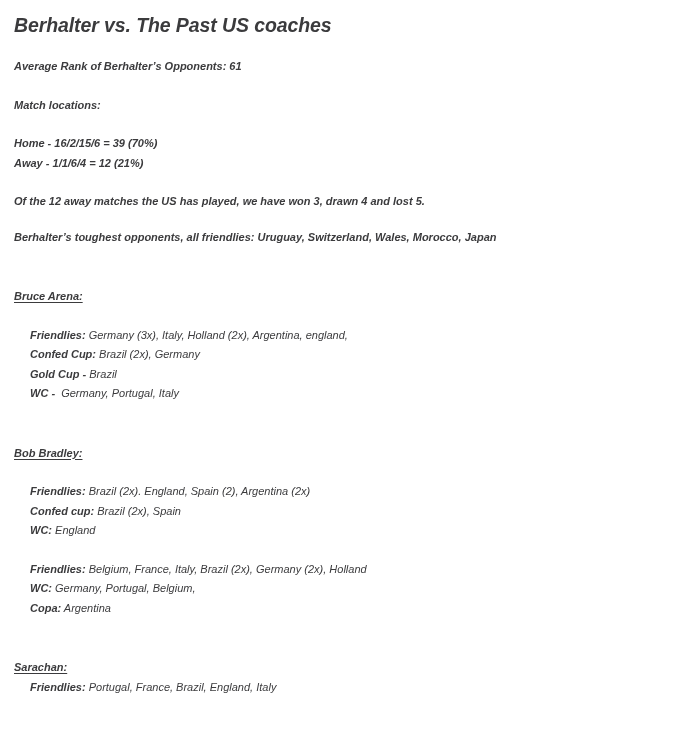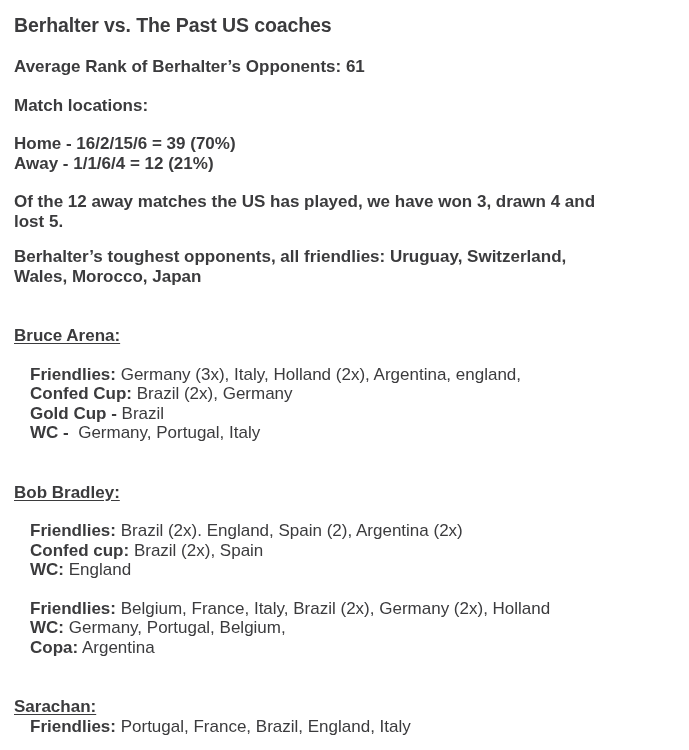--- a/index.html
+++ b/index.html
@@ -12,32 +12,33 @@
     height: 750px;
     overflow: hidden;
     font-family: "Liberation Sans", sans-serif;
     color: #3b3b3d;
     -webkit-font-smoothing: antialiased;
   }
   .page {
     padding: 8px 14px 0 14px;
     box-sizing: border-box;
     width: 611px;
+    font-style: italic;
   }
   .doc-title {
     font-size: 19.5px;
     font-weight: bold;
     letter-spacing: -0.1px;
     line-height: 26px;
     margin: 4px 0 0 0;
     color: #3b3b3d;
   }
   .block {
     margin-top: 19px;
-    font-size: 17px;
+    font-size: 11px;
     line-height: 19.5px;
   }
   .block.tight {
     margin-top: 0;
   }
   .line {
     display: block;
     white-space: pre-wrap;
   }
   .b {

